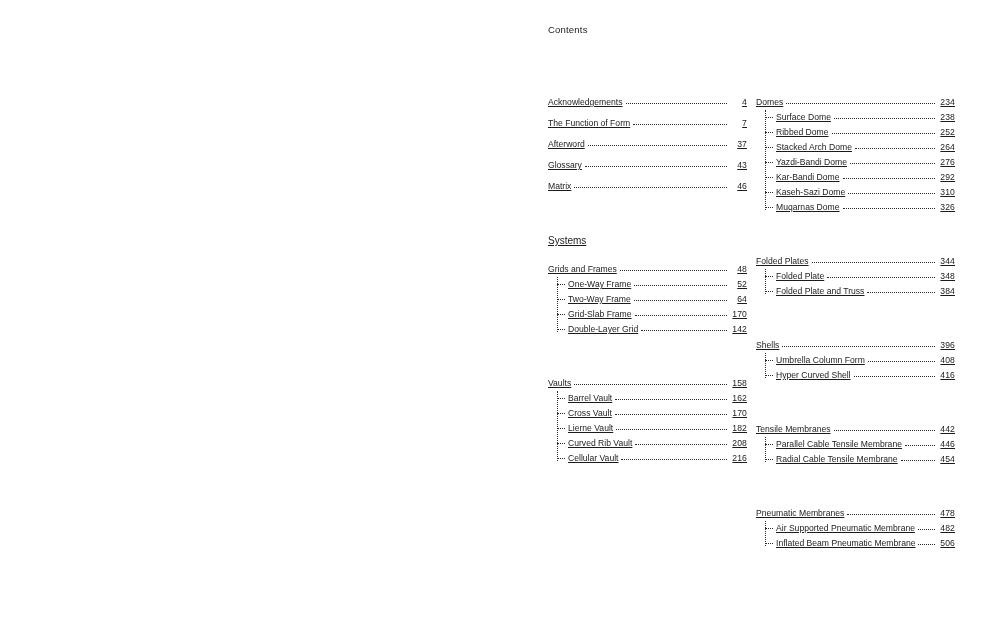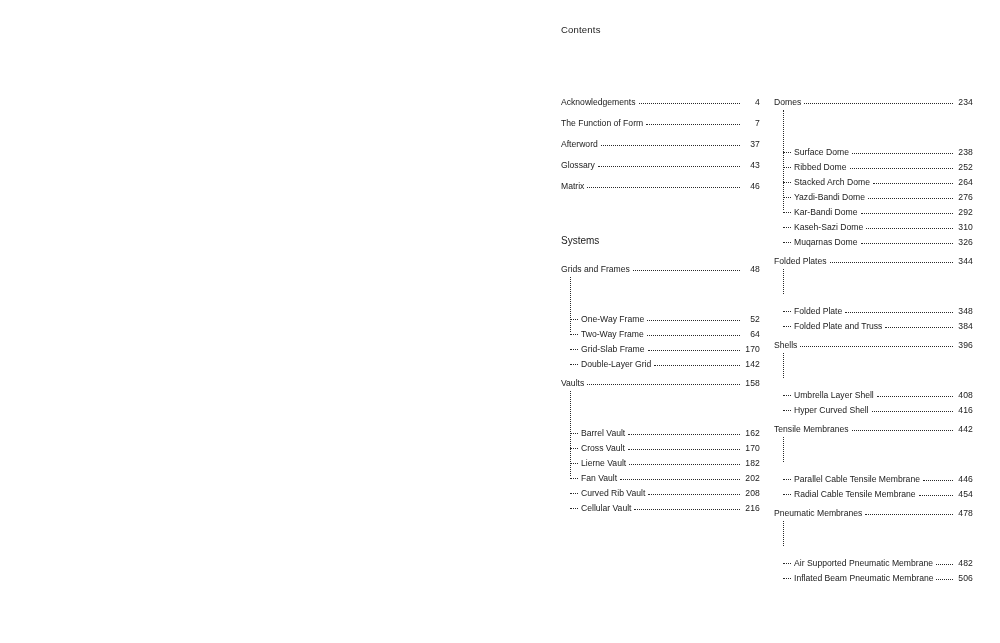--- a/index.html
+++ b/index.html
@@ -10,39 +10,40 @@
   body {
     width: 1000px;
     height: 643px;
     font-family: "Liberation Sans", sans-serif;
     color: #1b1b1b;
     position: relative;
     overflow: hidden;
   }
   .page {
     position: absolute;
-    left: 13px; top: 0;
+    left: 0; top: 0;
     width: 848px;
     height: 643px;
   }
   .contents-label {
     position: absolute;
     left: 548px;
     top: 24px;
     font-size: 9.5px;
     letter-spacing: 0.2px;
     color: #1b1b1b;
   }
   .columns {
     position: absolute;
     left: 548px;
     top: 98px;
     width: 416px;
     display: flex;
-    gap: 14px;
+    gap: 9px;
+    text-decoration: underline;
   }
   .col {
     width: 199px;
     flex: 0 0 199px;
   }
   .group {
     margin-bottom: 18px;
   }
   .entry {
     display: flex;
@@ -73,21 +74,20 @@
     letter-spacing: 0.1px;
   }
   
   .sub {
     padding-left: 9px;
     position: relative;
   }
   .sub .title {
     padding-left: 11px;
     position: relative;
-    margin-top: 35px;
   }
   .sub .title::before {
     content: "";
     position: absolute;
     left: 0;
     top: 50%;
     width: 8px;
     border-bottom: 1.1px dotted #2a2a2a;
   }
   .tree {
@@ -208,25 +208,20 @@
             <span class="title">Cross Vault</span>
             <span class="dots"></span>
             <span class="page-no">170</span>
           </div>
           <div class="entry sub">
             <span class="title">Lierne Vault</span>
             <span class="dots"></span>
             <span class="page-no">182</span>
           </div>
           <div class="entry sub">
-            <span class="title">Fan Vault</span>
-            <span class="dots"></span>
-            <span class="page-no">202</span>
-          </div>
-          <div class="entry sub">
             <span class="title">Curved Rib Vault</span>
             <span class="dots"></span>
             <span class="page-no">208</span>
           </div>
           <div class="entry sub">
             <span class="title">Cellular Vault</span>
             <span class="dots"></span>
             <span class="page-no">216</span>
           </div>
         </div>
@@ -306,21 +301,21 @@
       <div class="spacer-21"></div>
 
       <div class="group">
         <div class="entry top">
           <span class="title">Shells</span>
           <span class="dots"></span>
           <span class="page-no">396</span>
         </div>
         <div class="tree">
           <div class="entry sub">
-            <span class="title">Umbrella Layer Shell</span>
+            <span class="title">Umbrella Column Form</span>
             <span class="dots"></span>
             <span class="page-no">408</span>
           </div>
           <div class="entry sub">
             <span class="title">Hyper Curved Shell</span>
             <span class="dots"></span>
             <span class="page-no">416</span>
           </div>
         </div>
       </div>

